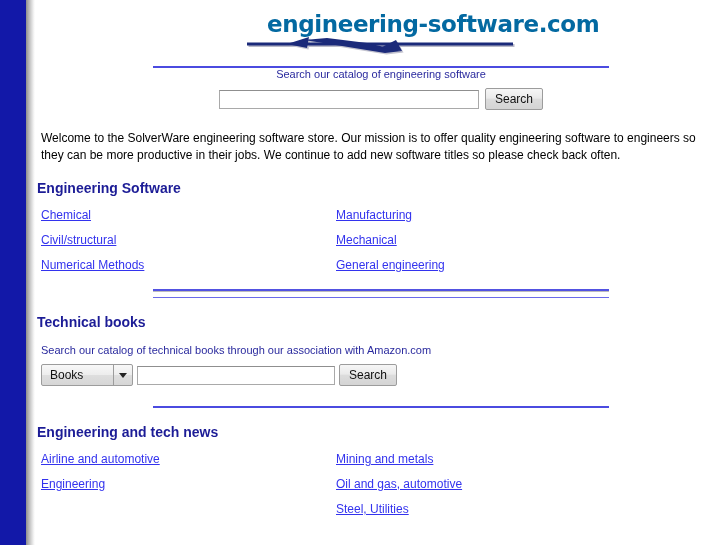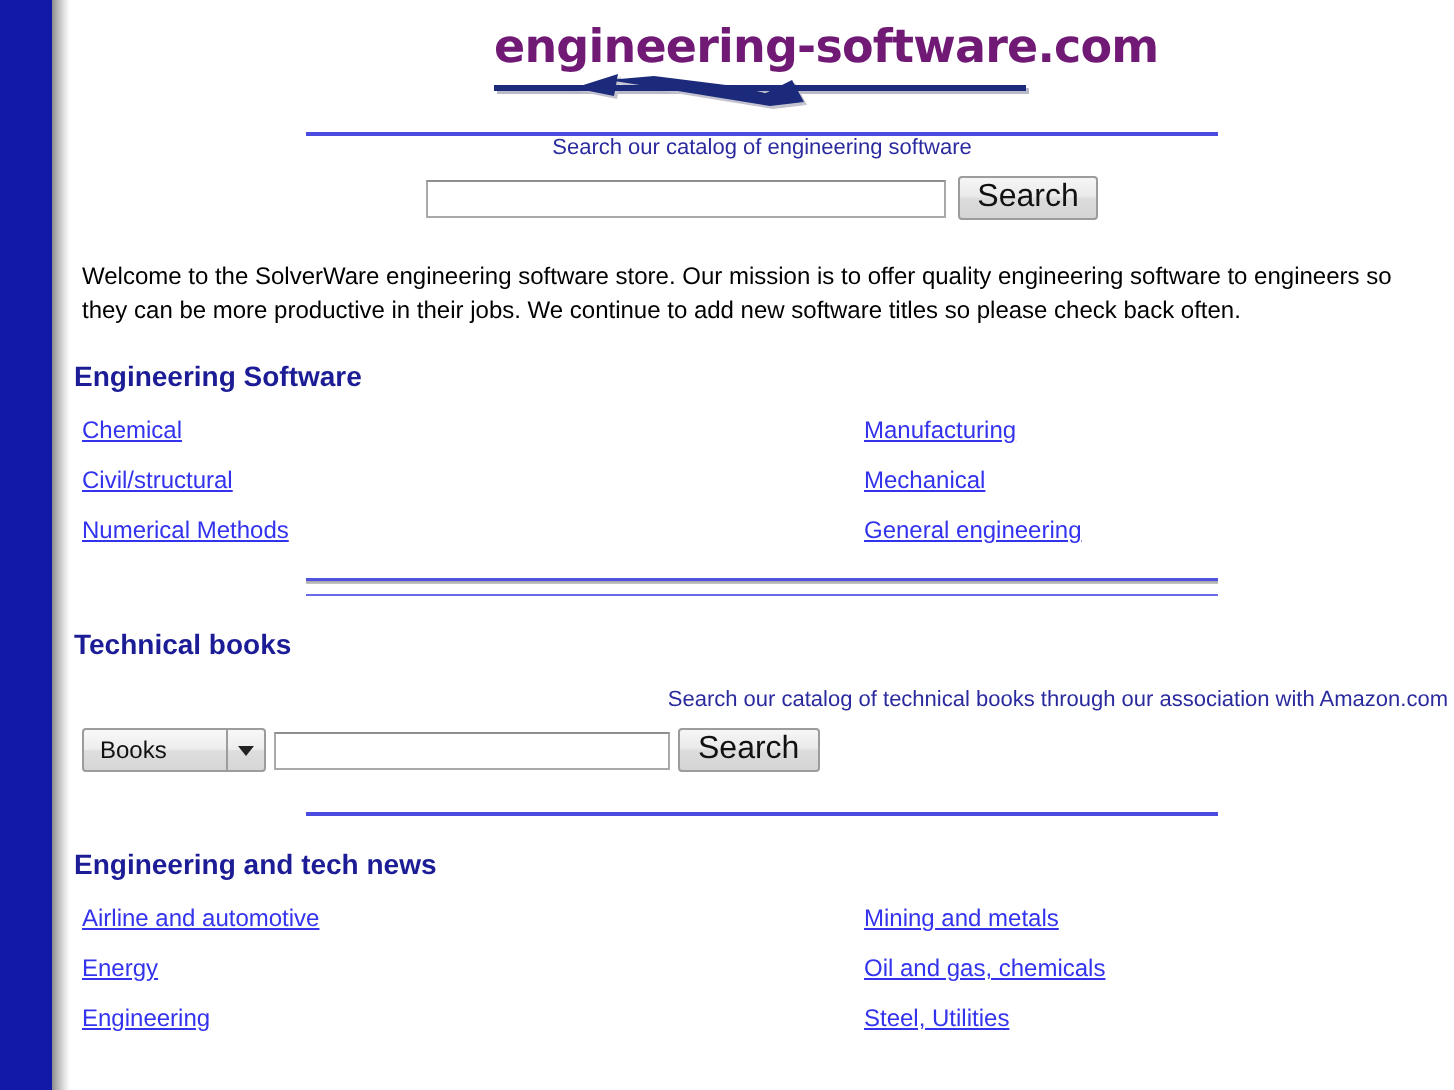--- a/index.html
+++ b/index.html
@@ -55,24 +55,25 @@
     display: inline-block;
     position: relative;
     width: 268px;
     height: 48px;
   }
   .logo-text {
     font-family: "DejaVu Sans", sans-serif;
     font-size: 23px;
     font-weight: bold;
     letter-spacing: -0.4px;
-    color: #701a75;
+    color: #0369a1;
     line-height: 28px;
     white-space: nowrap;
     text-align: right;
+    margin-left: 20px;
   }
   .logo-swoosh {
     position: absolute;
     left: 0;
     top: 27px;
     width: 268px;
     height: 20px;
   }
 
   
@@ -114,21 +115,21 @@
     height: 19px;
     box-sizing: border-box;
     border: 1px solid #a9a9a9;
     border-top-color: #8f8f8f;
     background: #ffffff;
     padding: 1px 3px;
     outline: none;
   }
   .btn {
     font-family: "Liberation Sans", sans-serif;
-    font-size: 16px;
+    font-size: 12px;
     color: #111111;
     height: 22px;
     padding: 0 9px;
     box-sizing: border-box;
     border: 1px solid #9c9c9c;
     border-radius: 2px;
     background: linear-gradient(to bottom, #f6f6f6 0%, #eaeaea 45%, #dcdcdc 52%, #d4d4d4 100%);
     cursor: pointer;
     white-space: nowrap;
   }
@@ -153,41 +154,39 @@
   }
 
   
   .link-cols {
     position: relative;
     margin-top: 12px;
     padding-left: 6px;
   }
   .link-row {
     display: flex;
-    justify-content: space-between;
   }
   .link-col {
     width: 295px;
   }
   .link-item {
     margin-bottom: 11px;
     line-height: 14px;
   }
   a.xlink {
     color: #3333ee;
     text-decoration: underline;
     font-size: 12px;
   }
 
   
   .books-caption {
     color: #2a2a9e;
     font-size: 11px;
     margin: 14px 3px 8px 6px;
-    text-align: right;
   }
   .books-row {
     display: flex;
     align-items: center;
     gap: 4px;
     margin-left: 6px;
   }
   .select-box {
     position: relative;
     display: inline-flex;
@@ -312,32 +311,29 @@
 
   <h2 class="section-title">Engineering and tech news</h2>
 
   <div class="link-cols">
     <div class="link-row">
       <div class="link-col">
         <div class="link-item">
           <a class="xlink" href="#">Airline and automotive</a>
         </div>
         <div class="link-item">
-          <a class="xlink" href="#">Energy</a>
-        </div>
-        <div class="link-item">
           <a class="xlink" href="#">Engineering</a>
         </div>
       </div>
       <div class="link-col">
         <div class="link-item">
           <a class="xlink" href="#">Mining and metals</a>
         </div>
         <div class="link-item">
-          <a class="xlink" href="#">Oil and gas, chemicals</a>
+          <a class="xlink" href="#">Oil and gas, automotive</a>
         </div>
         <div class="link-item">
           <a class="xlink" href="#">Steel, Utilities</a>
         </div>
       </div>
     </div>
   </div>
 
 </div>
 

